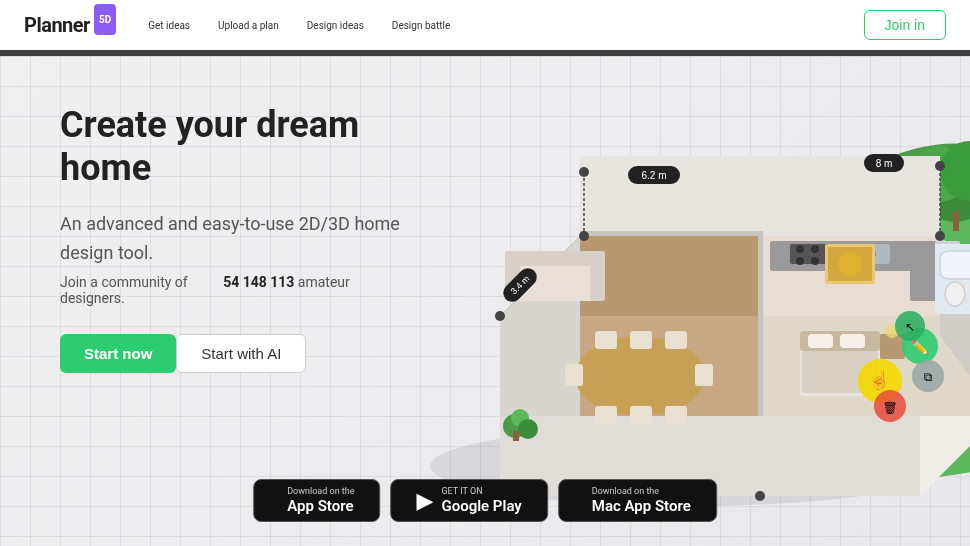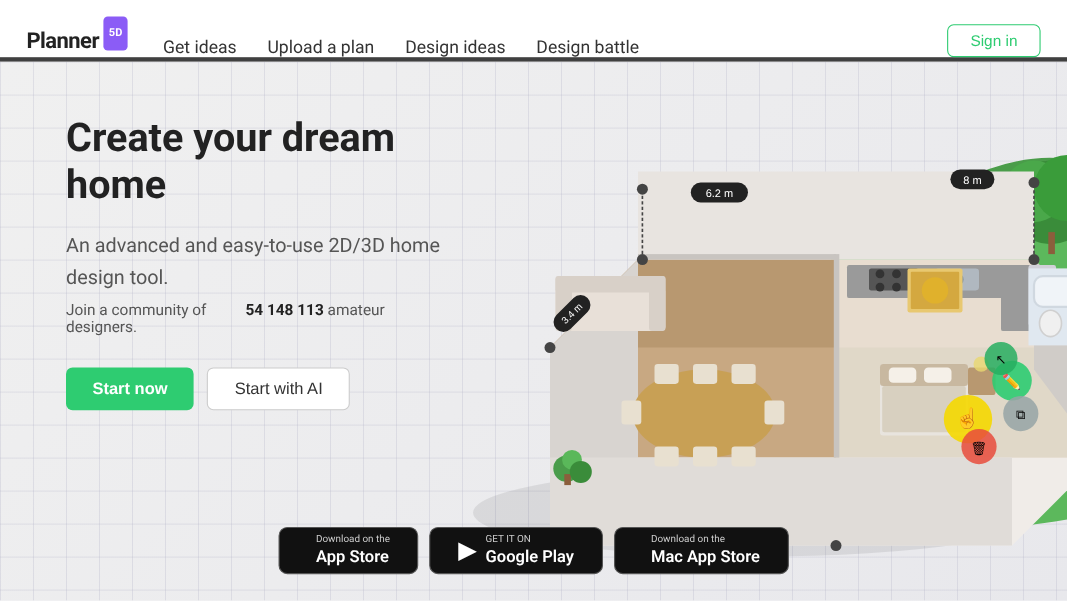--- a/index.html
+++ b/index.html
@@ -8,25 +8,25 @@
       background: #f5f5f7;
       width: 970px;
       height: 546px;
       overflow: hidden;
       position: relative;
     }
 
     
     header {
       display: flex;
-      align-items: flex-end;
+      align-items: center;
       padding: 0 24px;
       height: 56px;
       background: #fff;
-      border-bottom: 4px solid #404040;
+      border-bottom: 6px solid #404040;
       position: relative;
       z-index: 10;
     }
     .logo {
       display: flex;
       align-items: center;
       gap: 4px;
       margin-right: 32px;
     }
     .logo-text {
@@ -47,21 +47,21 @@
     }
     nav {
       display: flex;
       align-items: center;
       gap: 28px;
       flex: 1;
     }
     nav a {
       text-decoration: none;
       color: #333;
-      font-size: 16px;
+      font-size: 10px;
       font-weight: 400;
     }
     .sign-in-btn {
       border: 1.5px solid #2ecc71;
       color: #2ecc71;
       background: transparent;
       padding: 6px 20px;
       border-radius: 6px;
       font-size: 14px;
       font-weight: 500;
@@ -103,21 +103,20 @@
       color: #555;
       margin-bottom: 28px;
     }
     .community-count {
       font-weight: 700;
       color: #222;
       margin-left: 32px;
     }
     .cta-buttons {
       display: flex;
-      gap: 12px;
       margin-bottom: 40px;
     }
     .btn-start {
       background: #2ecc71;
       color: white;
       border: none;
       padding: 10px 24px;
       border-radius: 6px;
       font-size: 15px;
       font-weight: 600;
@@ -205,21 +204,21 @@
   <div class="logo">
     <span class="logo-text">Planner</span>
     <span class="logo-badge">5D</span>
   </div>
   <nav>
     <a href="#">Get ideas</a>
     <a href="#">Upload a plan</a>
     <a href="#">Design ideas</a>
     <a href="#">Design battle</a>
   </nav>
-  <button class="sign-in-btn">Sign in</button>
+  <button class="sign-in-btn">Join in</button>
 </header>
 
 <div class="main">
 
   <div class="bg-grid"></div>
 
   <div class="left-content">
     <h1 class="hero-title">Create your dream home</h1>
     <p class="hero-description">An advanced and easy-to-use 2D/3D home design tool.</p>
     <p class="community-text">

